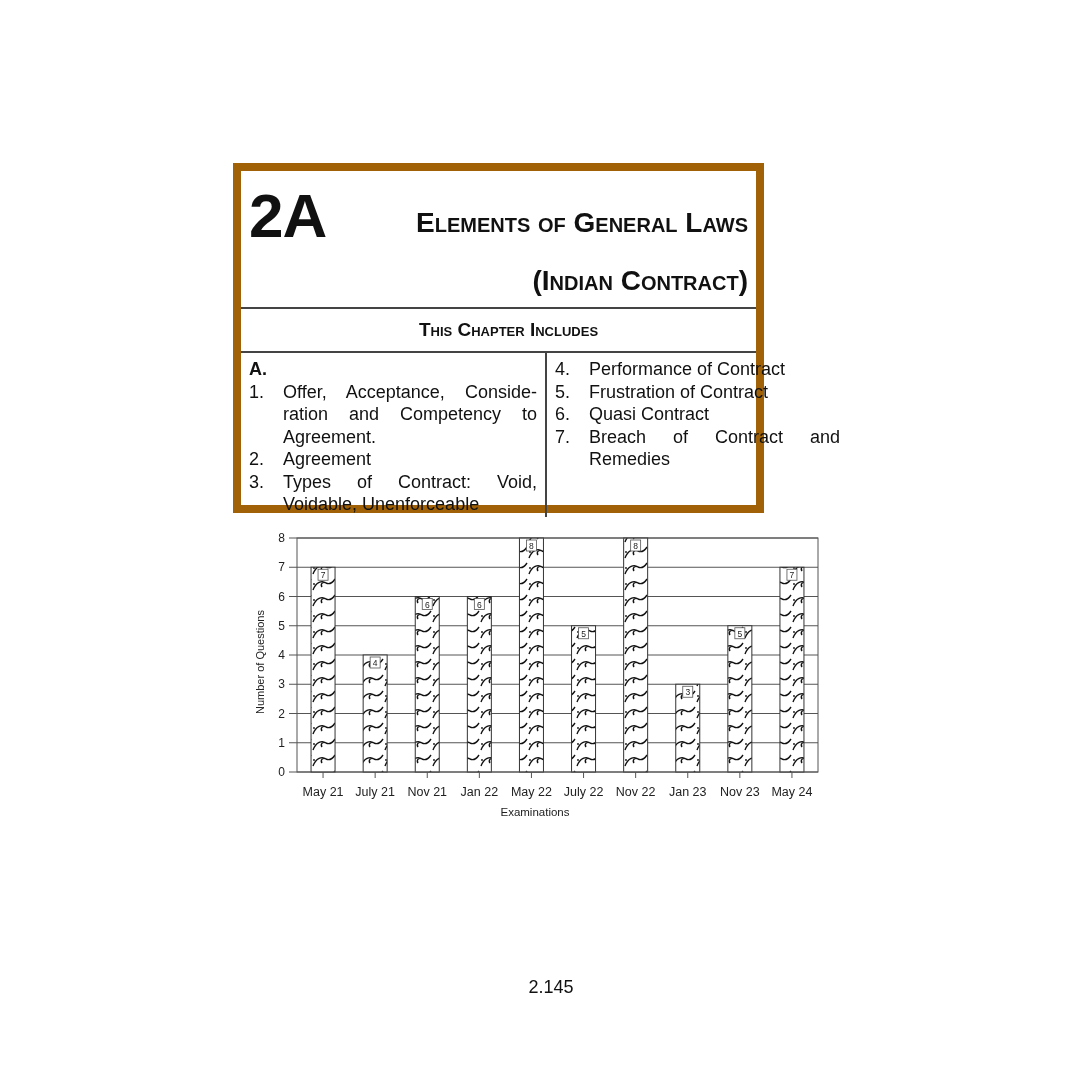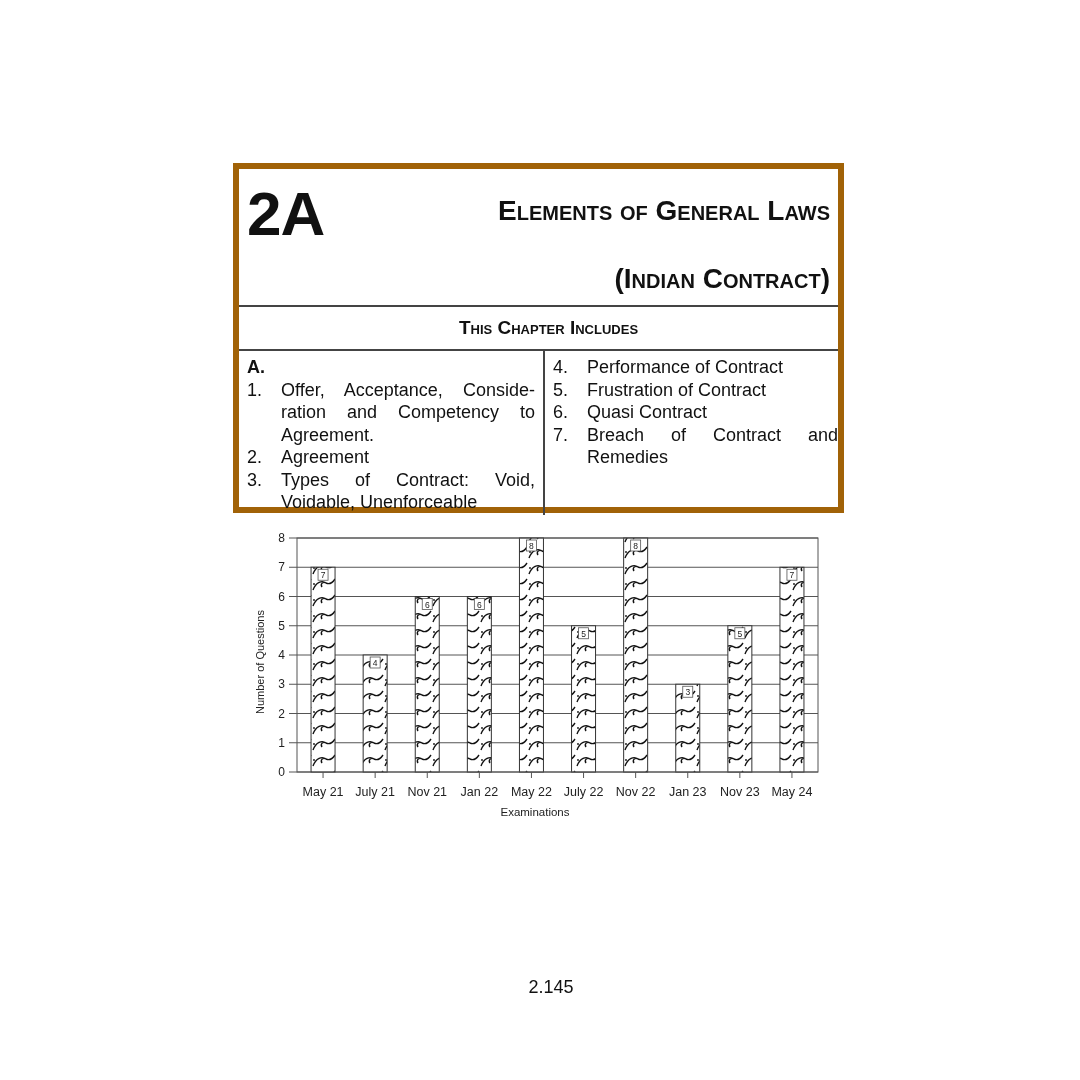--- a/index.html
+++ b/index.html
@@ -1,21 +1,21 @@
 <!DOCTYPE html>
 <html><head>
 <meta charset="utf-8">
 <style>
   html, body { margin: 0; padding: 0; background: #ffffff; }
   body { width: 1080px; height: 1080px; position: relative; overflow: hidden; font-family: "Liberation Sans", sans-serif; color: #111; }
-  .frame { position: absolute; left: 233px; top: 163px; width: 611px; height: 350px; border: 6px solid #a16207; box-sizing: border-box; }
+  .frame { position: absolute; left: 233px; top: 163px; width: 531px; height: 350px; border: 8px solid #a16207; box-sizing: border-box; }
   .head { position: absolute; left: 0; top: 0; width: 100%; height: 138px; border-bottom: 2px solid #444; box-sizing: border-box; }
   .chapno { position: absolute; left: 8px; top: 14px; font-size: 62px; font-weight: bold; letter-spacing: -1px; line-height: 1; }
   .title1, .title2 { position: absolute; right: 8px; font-weight: bold; font-size: 28px; line-height: 1; white-space: nowrap; font-variant: small-caps; }
-  .title1 { top: 28px; }
+  .title1 { top: 38px; }
   .title2 { top: 96px; }
   .includes { position: absolute; left: 0; top: 138px; width: 100%; height: 44px; border-bottom: 2px solid #444; box-sizing: border-box; text-align: center; font-weight: bold; font-size: 19px; line-height: 42px; font-variant: small-caps; padding-left: 20px; }
   .cols { position: absolute; left: 0; top: 182px; width: 100%; height: 164px; }
   .col { position: absolute; top: 0; height: 100%; box-sizing: border-box; padding: 5px 8px 0 8px; font-size: 18px; line-height: 22.5px; }
   .col.left { left: 0; width: 306px; border-right: 2px solid #444; }
   .col.right { left: 306px; width: 301px; }
   .item { display: flex; }
   .item .num { width: 34px; flex: none; }
   .item .txt { flex: 1; text-align: justify; text-align-last: left; }
   .item.bold { font-weight: bold; }

